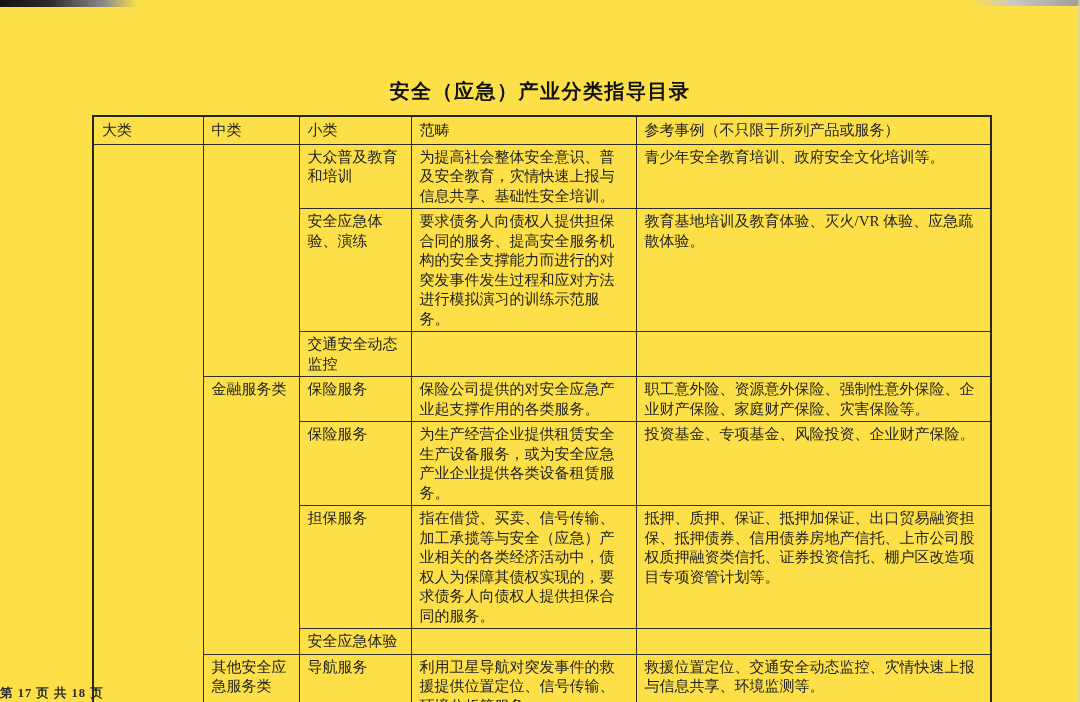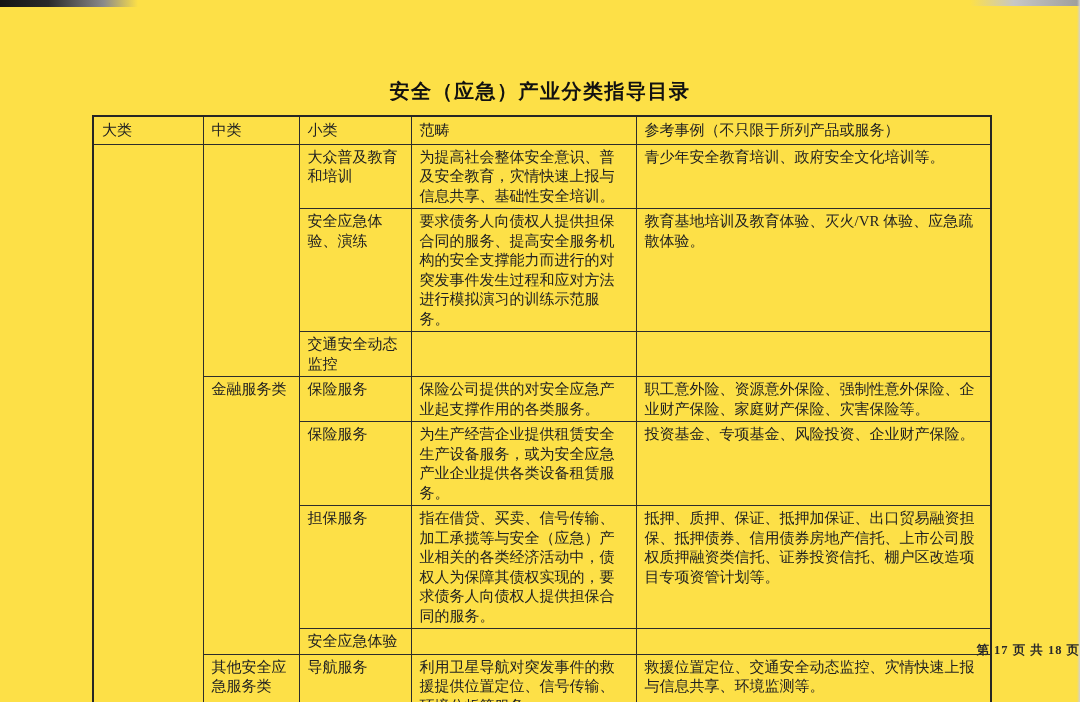--- a/index.html
+++ b/index.html
@@ -47,22 +47,22 @@
     padding:3px 7px 2px 8px;
     overflow:hidden;
     color:#222;
   }
   table.guide { border:2px solid #262624; }
   table.guide th { height:28px; padding-top:4px;margin-top:31px; }
   td.minor-cell, td.scope-cell { text-align:justify; }
   td.examples-cell { text-align:justify; }
   td.middle-cell { text-align:justify; }
   .doc-footer {
-    position:absolute; top:642px; left:0; width:100%;
-    text-align:right;
+    position:absolute; top:685px; left:0; width:100%;
+    text-align:left;
     font-size:12.5px; font-weight:bold;
     letter-spacing:1px;
     color:#2a2a2a;
   }
 </style>
 </head>
 <body>
 
 <div class="page">
 

